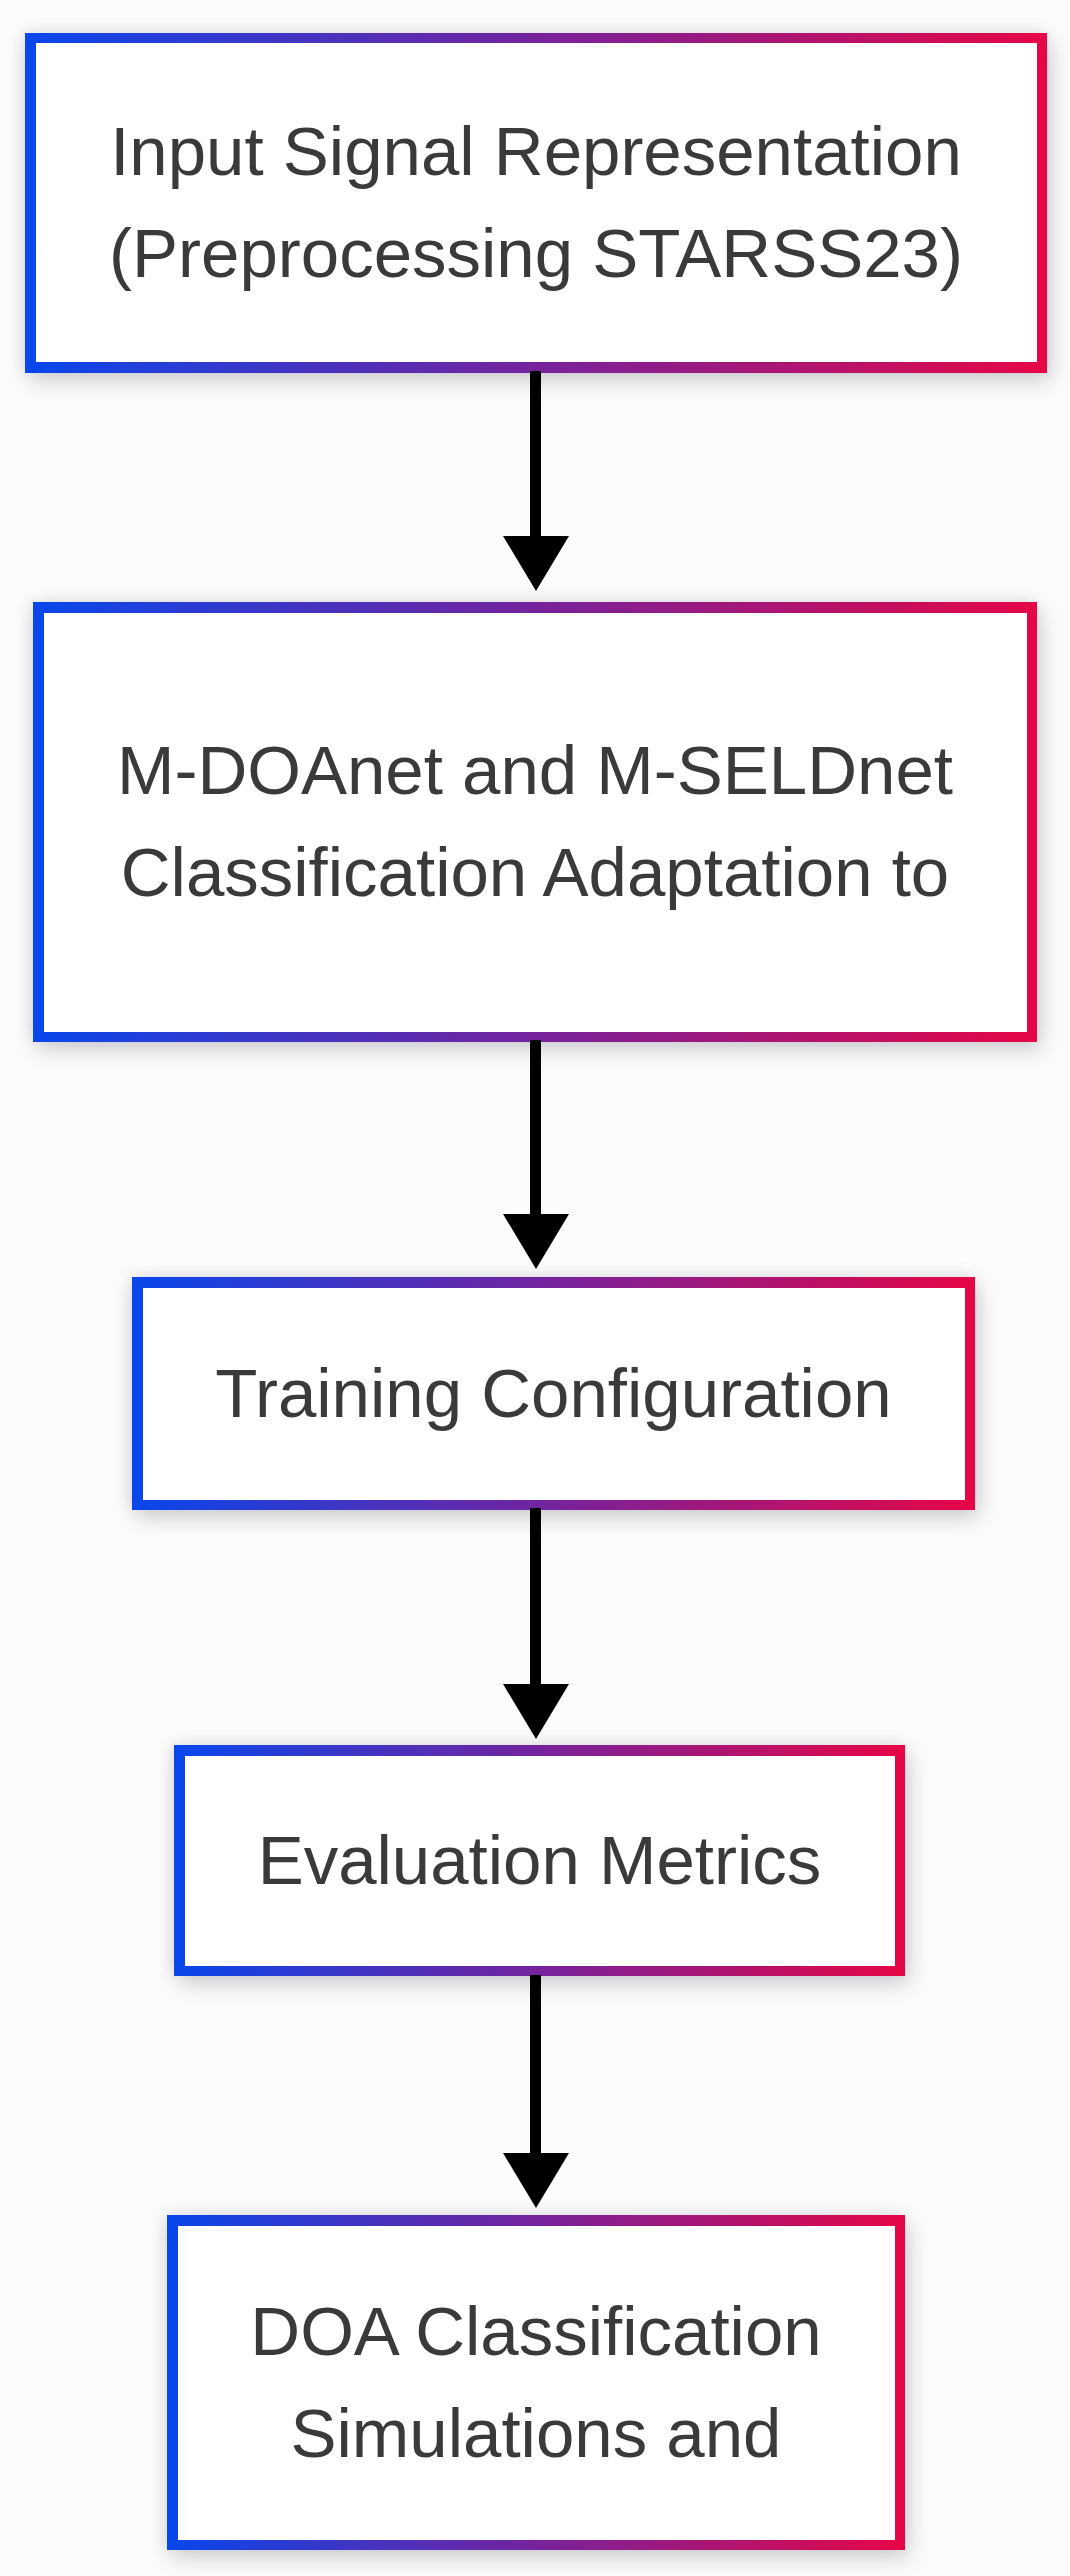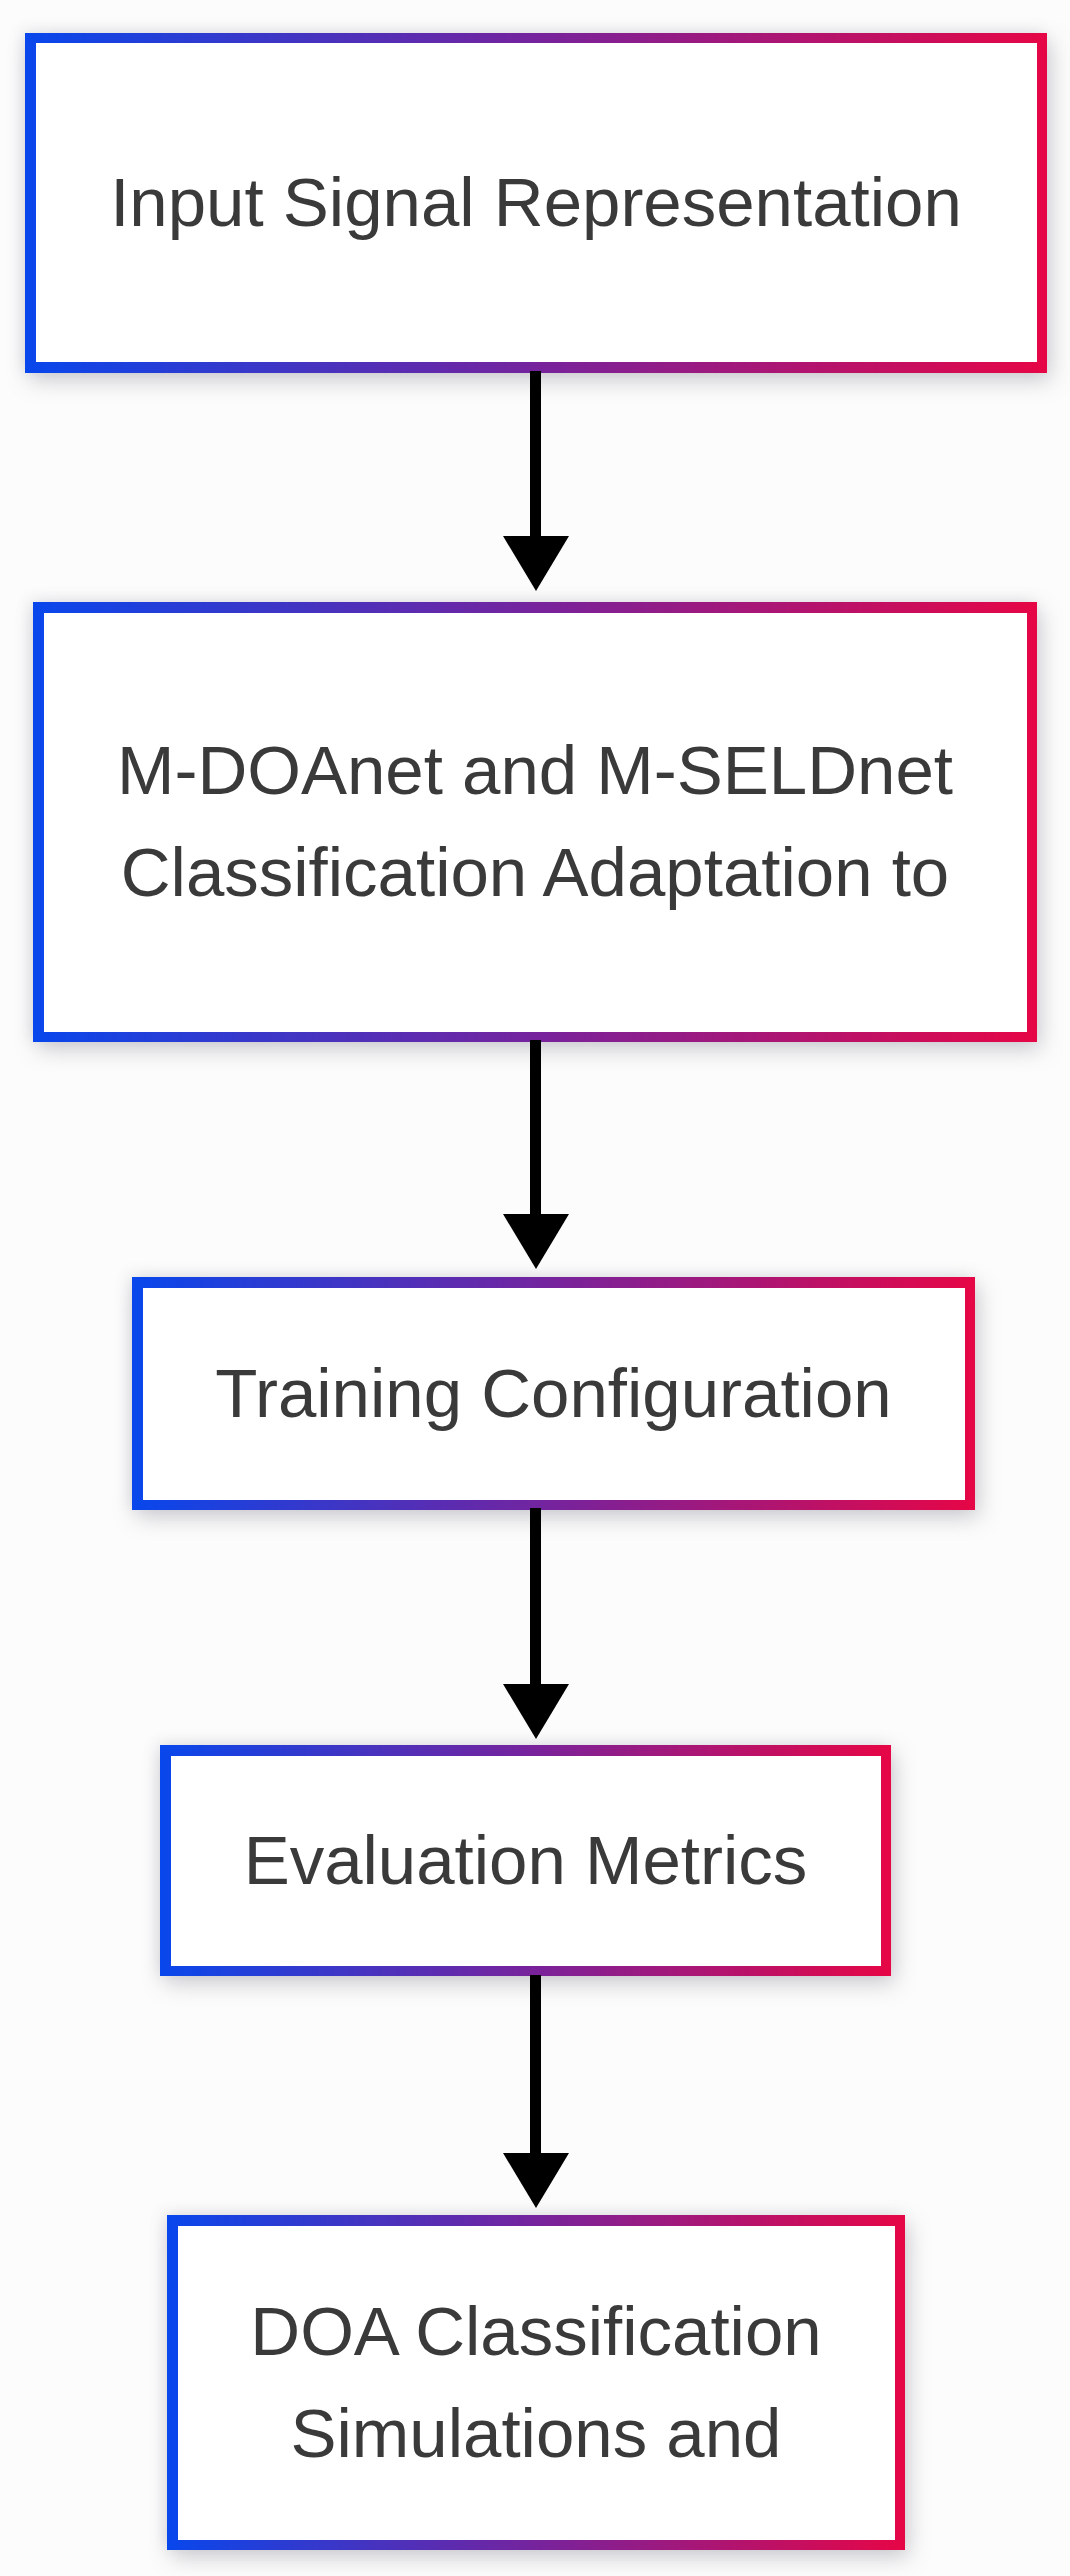--- a/index.html
+++ b/index.html
@@ -52,21 +52,21 @@
   .gbox .line {
     display: block;
     font-size: 69px;
     line-height: 102px;
     color: var(--text);
     white-space: nowrap;
   }
   .box1 { left: 25px;  top: 32.5px;   width: 1022px; height: 340px; }
   .box2 { left: 33px;  top: 602px;  width: 1004px; height: 440px; }
   .box3 { left: 132px; top: 1277px; width: 843px;  height: 233px; }
-  .box4 { left: 160px; top: 1745px; width: 731px;  height: 231px; }
+  .box4 { left: 174px; top: 1745px; width: 731px;  height: 231px; }
   .box5 { left: 167px; top: 2215px; width: 738px;  height: 335px; }
 
   
   .arrow {
     position: absolute;
     left: 502px;           
     width: 67px;
     display: flex;
     flex-direction: column;
     align-items: center;
@@ -90,20 +90,21 @@
   .arrow4 { top: 1975px; height: 233px; }
 </style>
 </head>
 <body>
 
 <div class="canvas">
 
   <div class="gbox box1">
     <div class="inner">
       <span class="line">Input Signal Representation</span>
+      <span class="line">(Preprocessing STARSS23)</span>
     </div>
   </div>
 
   <div class="arrow arrow1">
     <div class="shaft"></div>
     <div class="head"></div>
   </div>
 
   <div class="gbox box2">
     <div class="inner">

